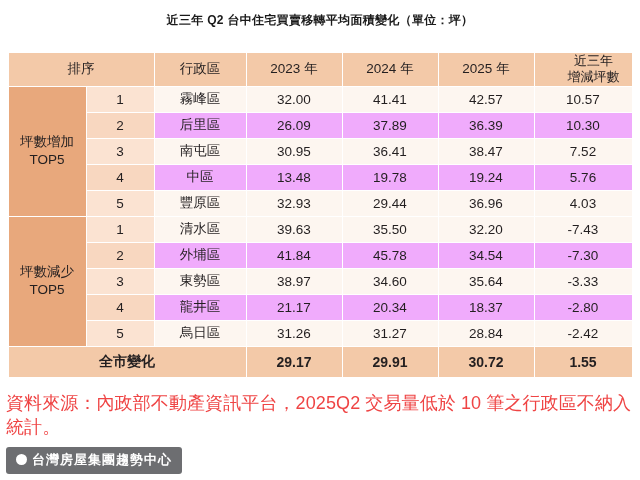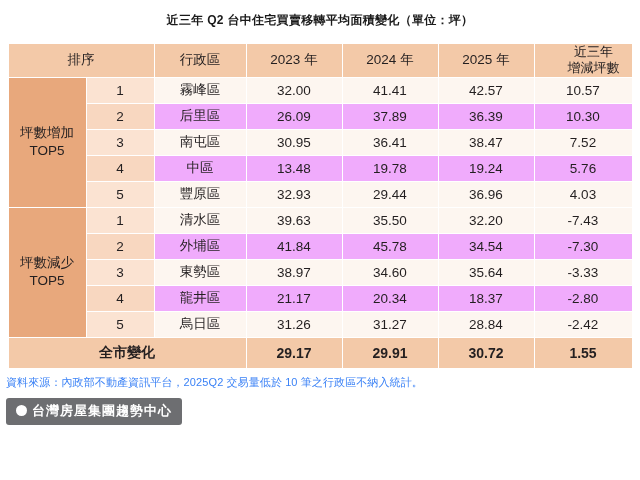--- a/index.html
+++ b/index.html
@@ -24,21 +24,21 @@
     text-align: center;
     font-size: 12px;
     font-weight: bold;
     letter-spacing: 0.3px;
     padding: 12px 0 10px 0;
     color: #1a1a1a;
   }
   table.main {
     border-collapse: collapse;
     width: 624px;
-    margin: 4px auto;
+    margin: 13px auto;
     table-layout: fixed;
   }
   table.main td, table.main th {
     border: 1px solid #ffffff;
     font-size: 13.5px;
     text-align: center;
     vertical-align: middle;
     padding: 0;
     height: 25px;
     font-weight: normal;
@@ -87,22 +87,22 @@
   }
   
   tr.total td {
     background: #f3c9a8;
     font-weight: bold;
     font-size: 14px;
     height: 30px;
   }
   .source {
     margin: 6px 0 0 6px;
-    font-size: 11px;
-    color: #3b82f6;
+    font-size: 18px;
+    color: #ef4444;
     letter-spacing: 0.1px;
   }
   .logo-wrap {
     margin: 8px 0 0 6px;
   }
   .logo {
     display: inline-block;
     background: #6d6e71;
     color: #ffffff;
     font-size: 13px;

